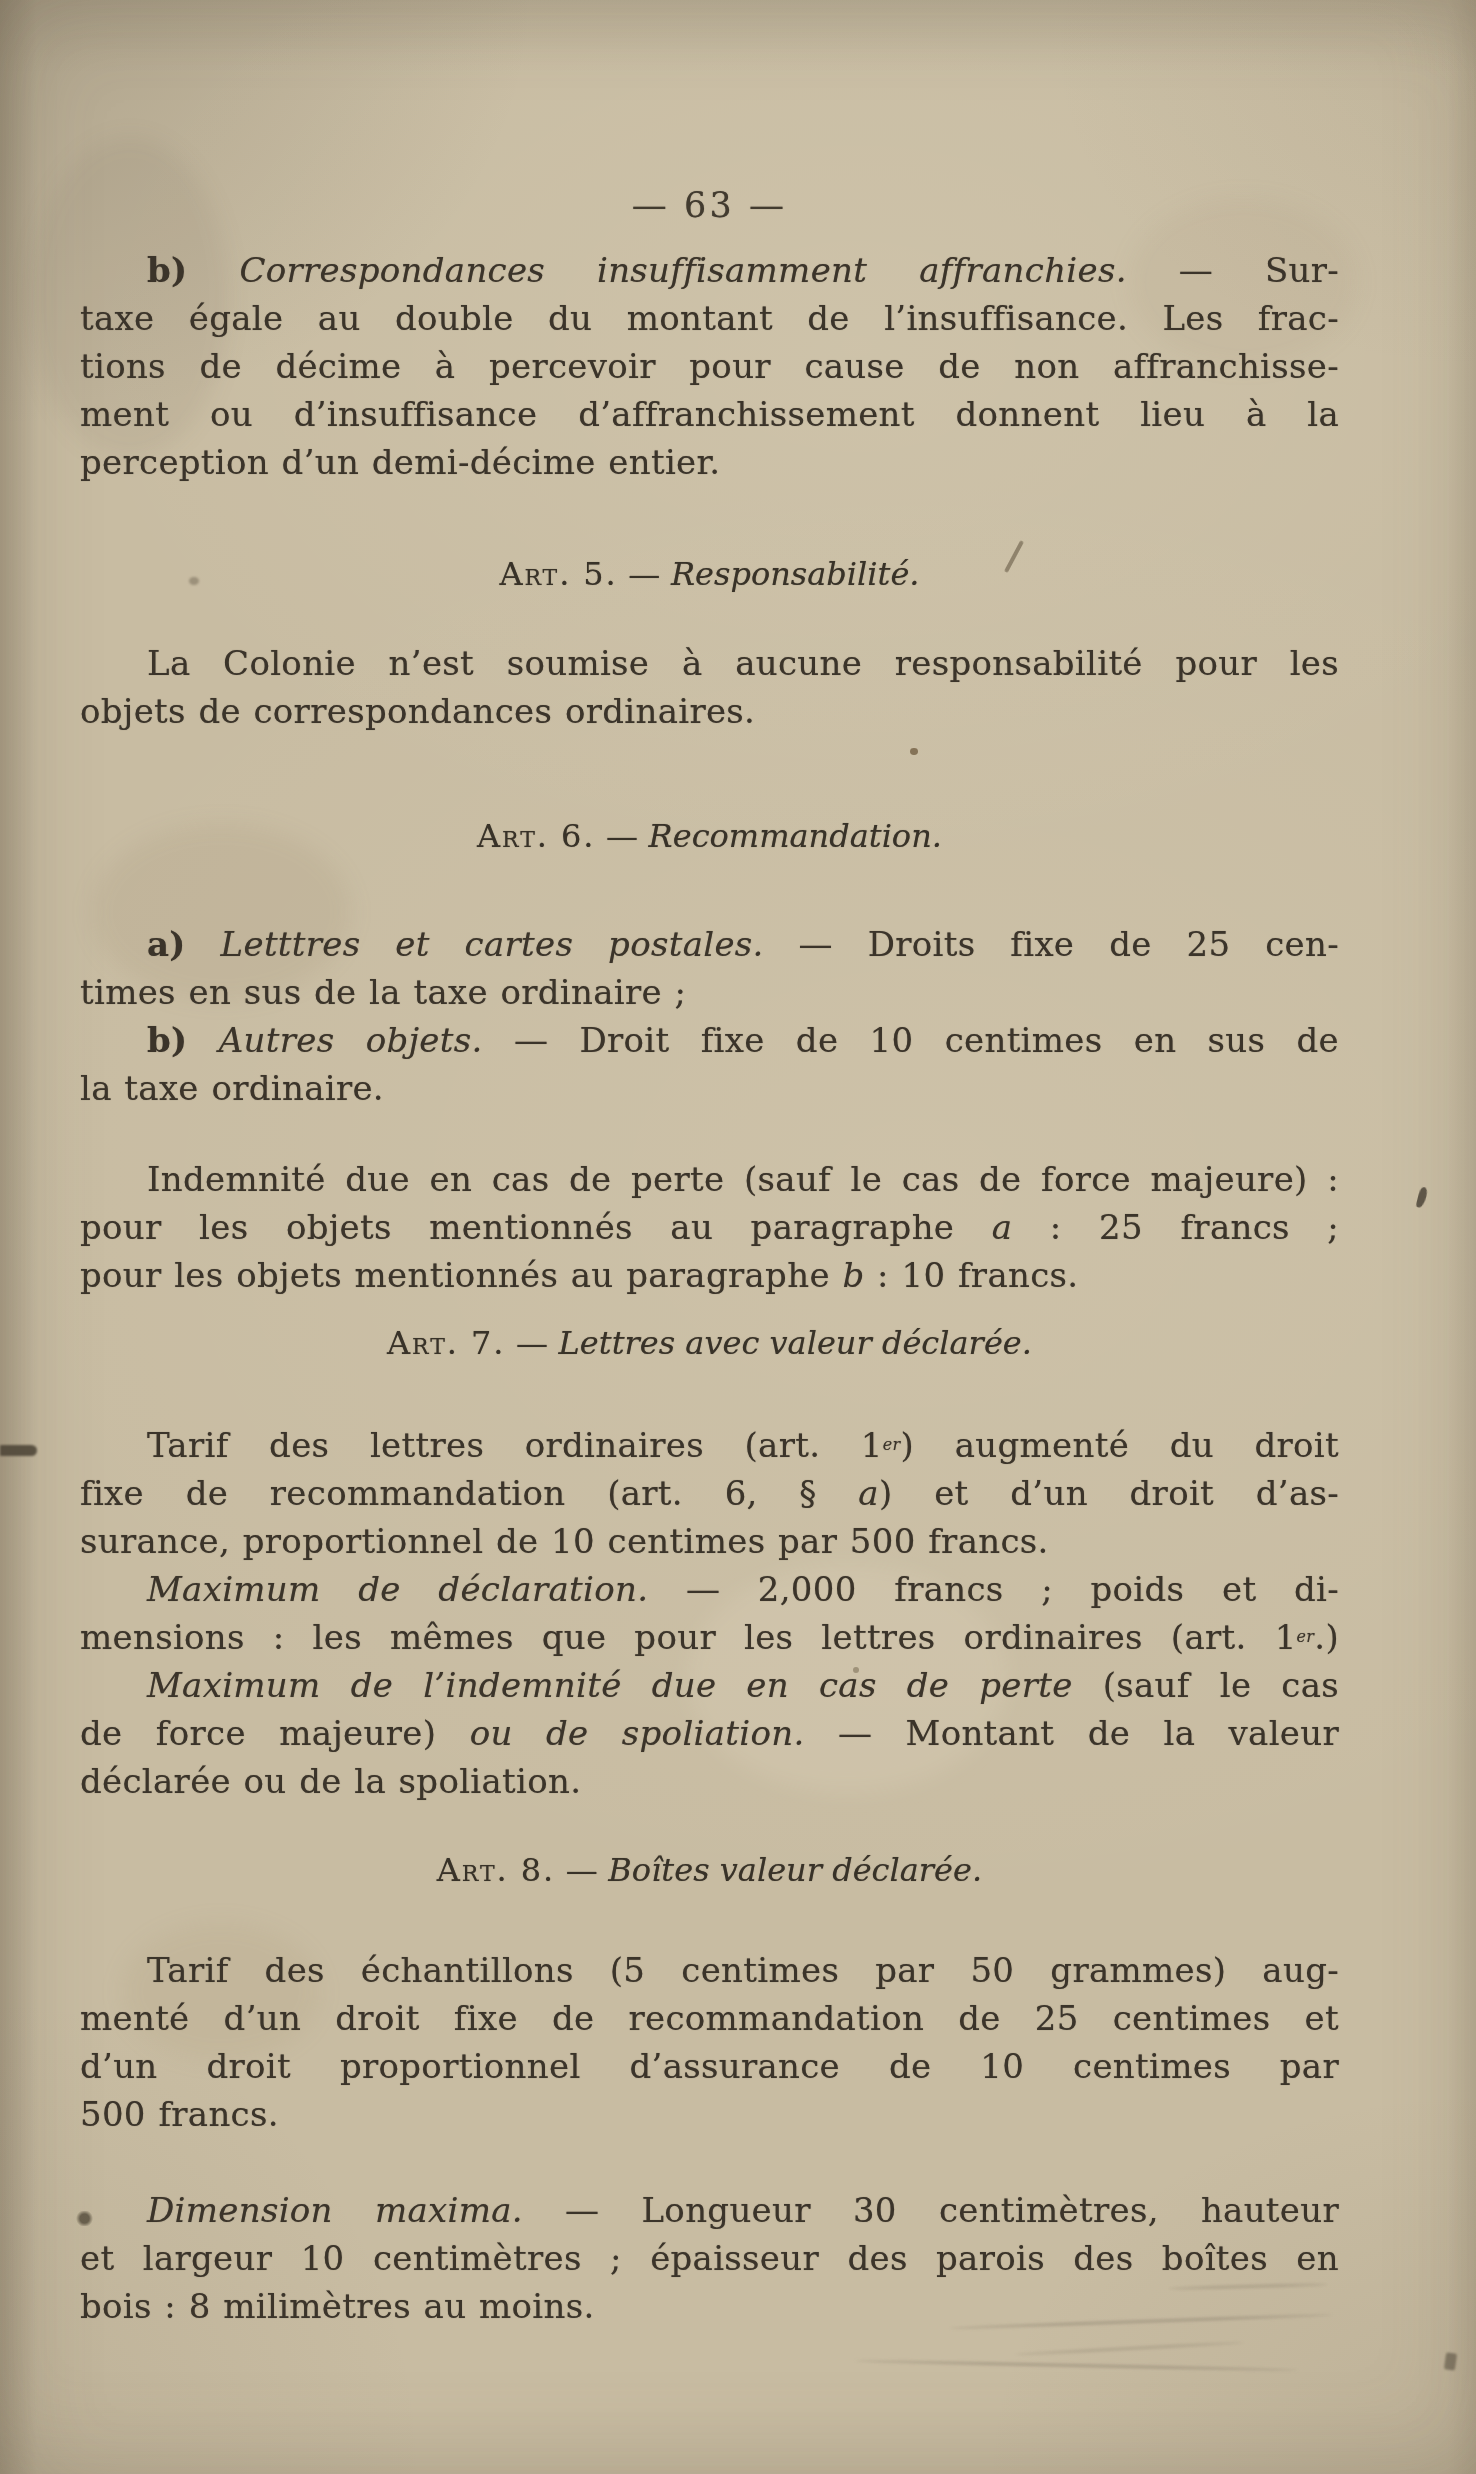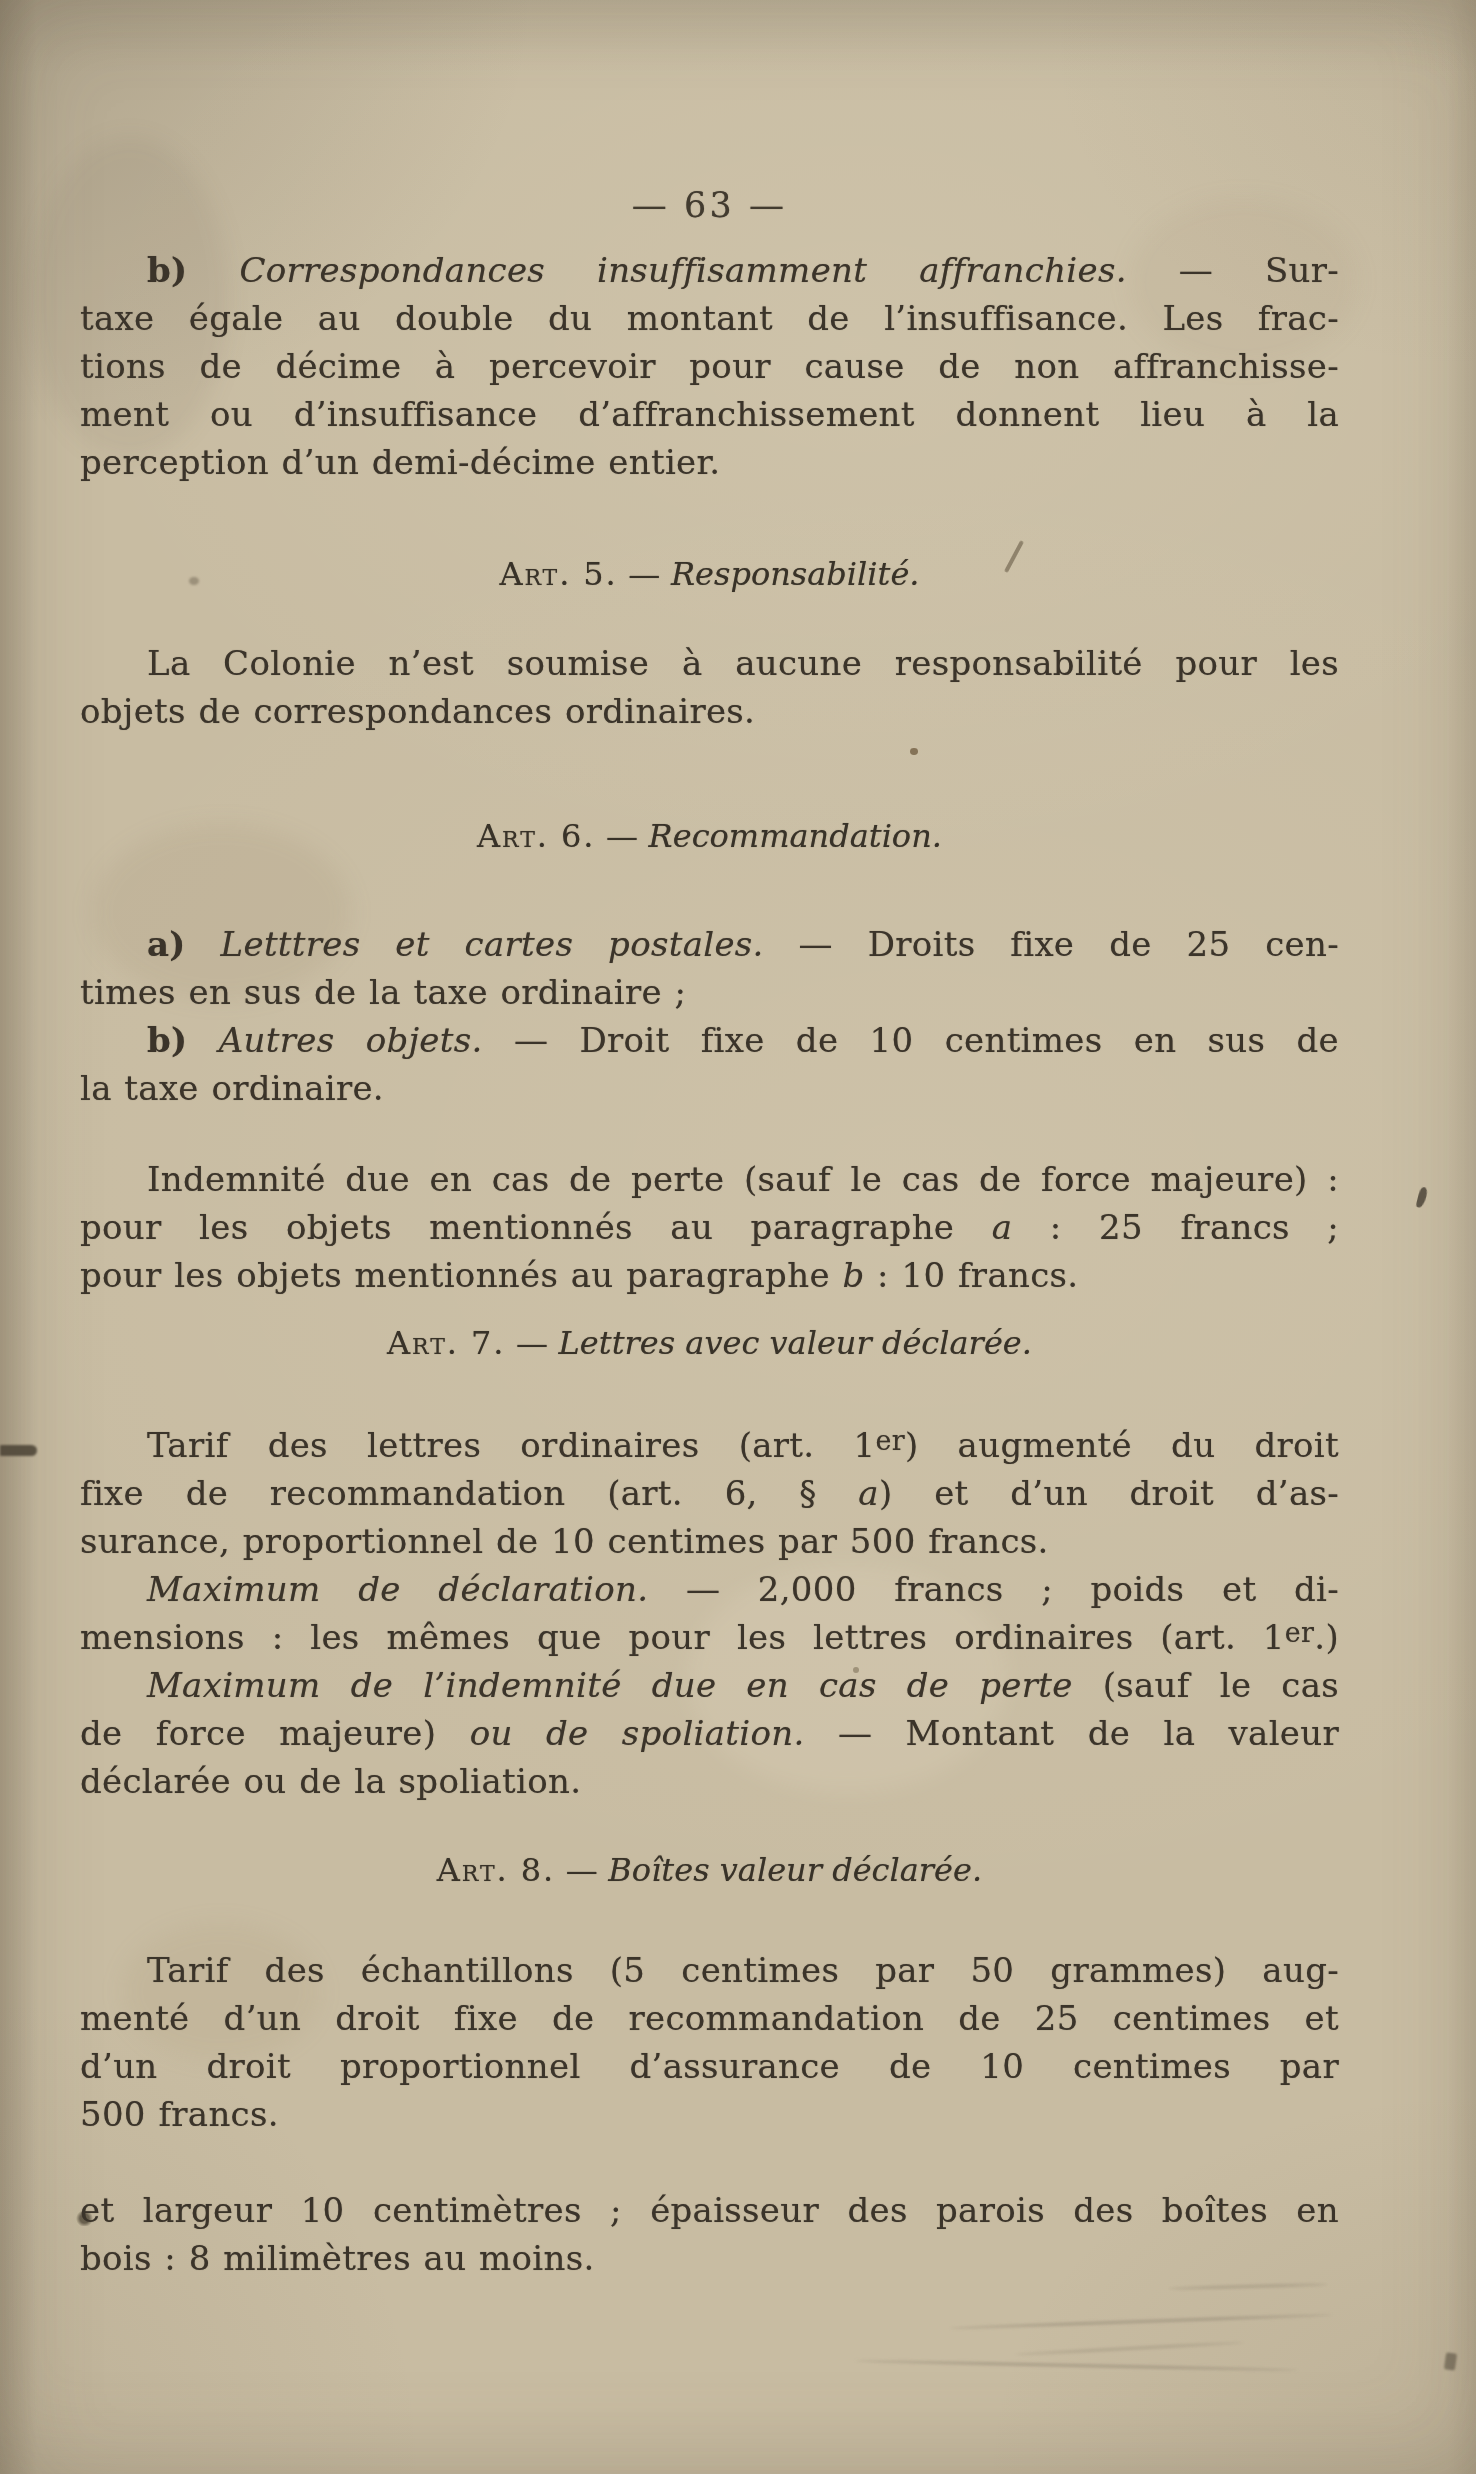--- a/index.html
+++ b/index.html
@@ -39,21 +39,21 @@
   .line.last{ text-align-last:left; }
   .line.ind{ text-indent:67px; }
   .it{ font-style:italic; }
   .lbl{ font-weight:bold; }
   .heading{
     position:absolute;left:80px;width:1259px;height:46px;
     font-size:32px;line-height:46px;text-align:center;color:#383228;
   }
   .heading .sc{ font-variant:small-caps;letter-spacing:1.9px; }
   .heading .dash{ padding:0 10.7px; }
-  sup{ font-size:27px;line-height:0;vertical-align:6.9px; }
+  sup{ font-size:16px;line-height:0;vertical-align:6.9px;font-style:italic; }
   
   .stain{ position:absolute;border-radius:50%;filter:blur(10.7px); }
   .st1{ left:92px;top:824px;width:259px;height:176px;background:rgba(140,120,88,.10); }
   .st2{ left:1129px;top:198px;width:229px;height:168px;background:rgba(150,130,98,.08); }
   .st3{ left:122px;top:1923px;width:198px;height:137px;background:rgba(160,138,100,.10); }
   .st4{ left:687px;top:1564px;width:321px;height:229px;background:rgba(255,248,230,.10); }
   .st5{ left:30.5px;top:137px;width:198px;height:321px;background:rgba(90,80,62,.08); }
   .speck{ position:absolute;border-radius:50%; }
   .sp1{ left:910px;top:748px;width:7.6px;height:6.9px;background:rgba(109,90,62,.75);filter:blur(0.4px); }
   .sp2{ left:189px;top:577px;width:10px;height:8.4px;background:rgba(90,80,62,.40);filter:blur(0.8px); }
@@ -174,18 +174,19 @@
 
   <div class="para ink" style="top:1946px">
     <div class="line ind">Tarif des échantillons (5 centimes par 50 grammes) aug-</div>
     <div class="line">menté d’un droit fixe de recommandation de 25 centimes et</div>
     <div class="line">d’un droit proportionnel d’assurance de 10 centimes par</div>
     <div class="line last">500 francs.</div>
   </div>
 
 
   <div class="para ink" style="top:2186px">
+    <div class="line ind"><span class="it">Dimension maxima.</span> <span>— Longueur 30 centimètres, hauteur</span></div>
     <div class="line">et largeur 10 centimètres ; épaisseur des parois des boîtes en</div>
     <div class="line last">bois : 8 milimètres au moins.</div>
   </div>
 
 </div>
 
 
 </body></html>

